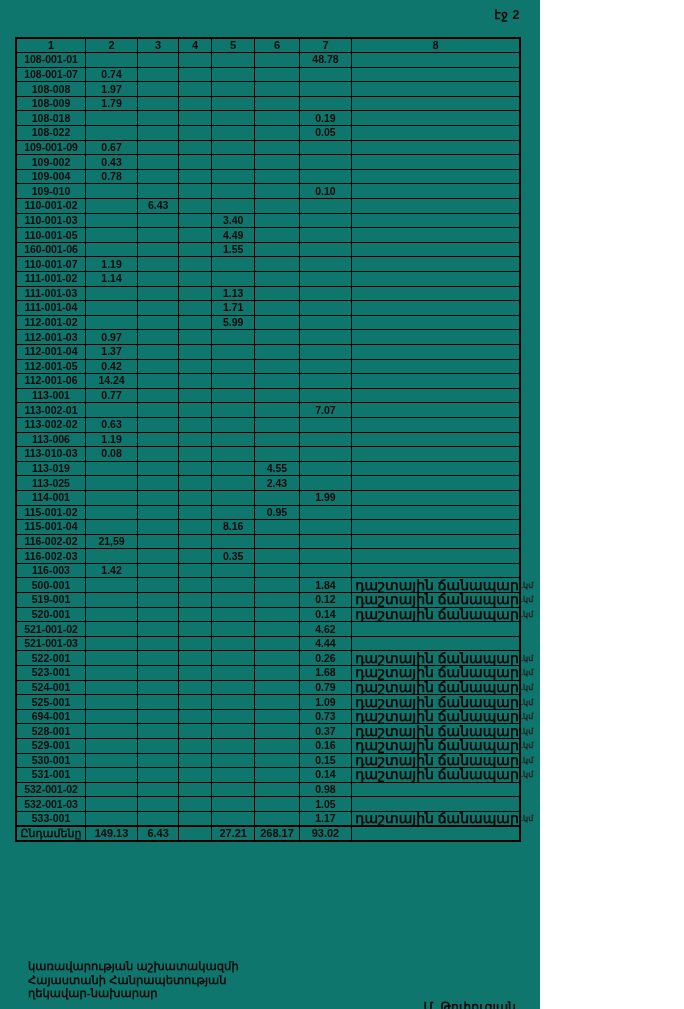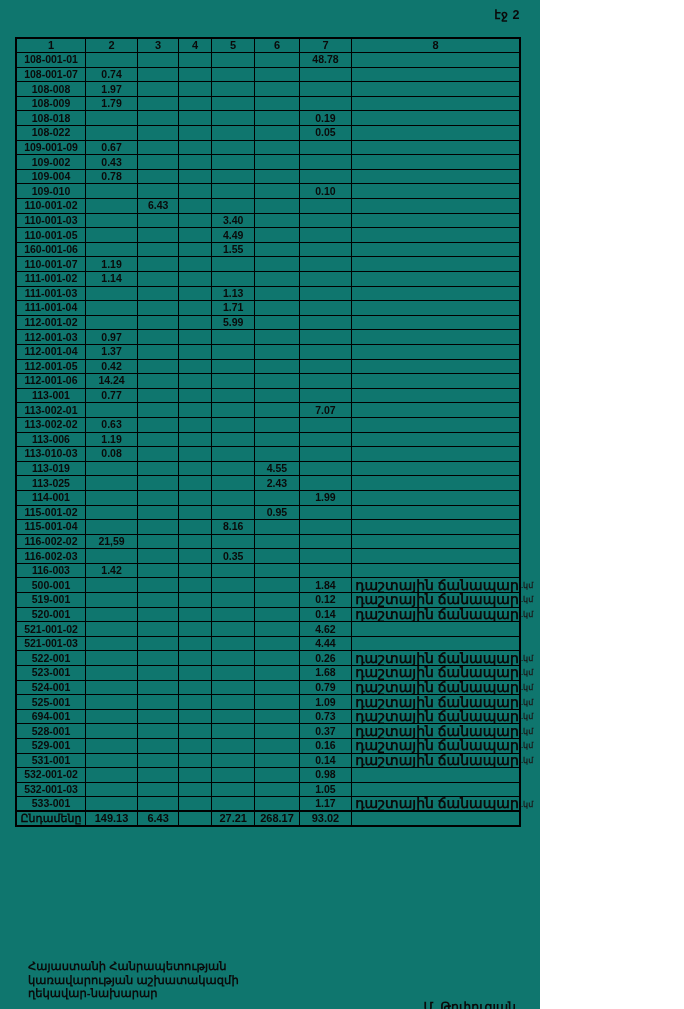--- a/index.html
+++ b/index.html
@@ -603,20 +603,31 @@
           <td></td>
           <td></td>
           <td></td>
           <td></td>
           <td></td>
           <td>0.16</td>
           <td class="c-road">դաշտային ճանապար</td>
           <td class="c-margin">.կմ</td>
         </tr>
         <tr>
+          <td>530-001</td>
+          <td></td>
+          <td></td>
+          <td></td>
+          <td></td>
+          <td></td>
+          <td>0.15</td>
+          <td class="c-road">դաշտային ճանապար</td>
+          <td class="c-margin">.կմ</td>
+        </tr>
+        <tr>
           <td>531-001</td>
           <td></td>
           <td></td>
           <td></td>
           <td></td>
           <td></td>
           <td>0.14</td>
           <td class="c-road">դաշտային ճանապար</td>
           <td class="c-margin">.կմ</td>
         </tr>
@@ -663,20 +674,20 @@
           <td>27.21</td>
           <td>268.17</td>
           <td>93.02</td>
           <td class="c-road"></td>
           <td class="c-margin"></td>
         </tr>
       </tfoot>
   </table>
 
   <div class="footer-left">
+    <div>կառավարության աշխատակազմի</div>
     <div>Հայաստանի Հանրապետության</div>
-    <div>կառավարության աշխատակազմի</div>
     <div>ղեկավար-նախարար</div>
   </div>
 
   <div class="footer-sign">Մ. Թոփուզյան</div>
 
 </div>
 
 </body></html>

